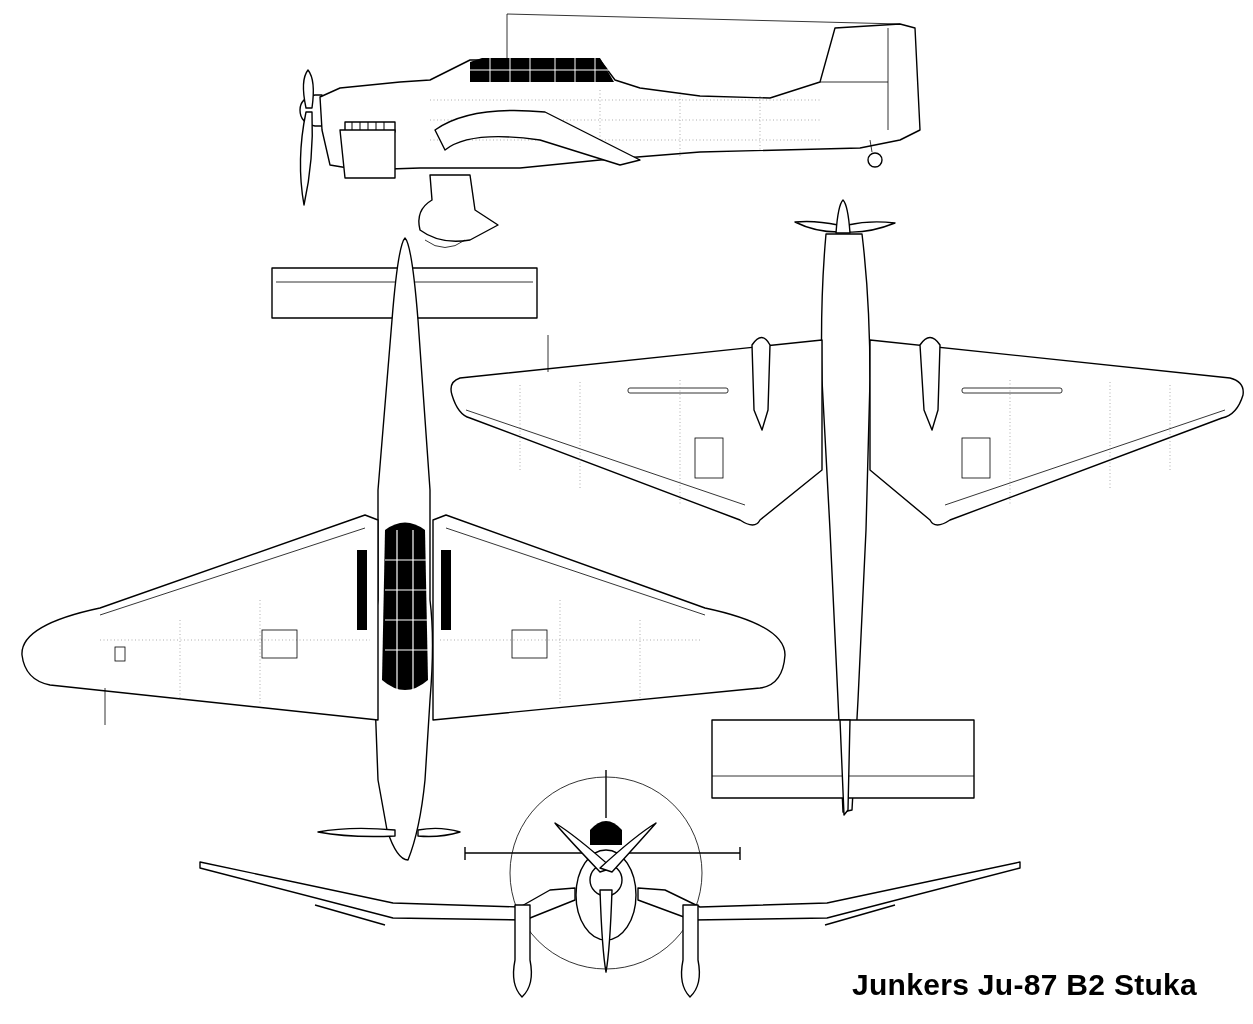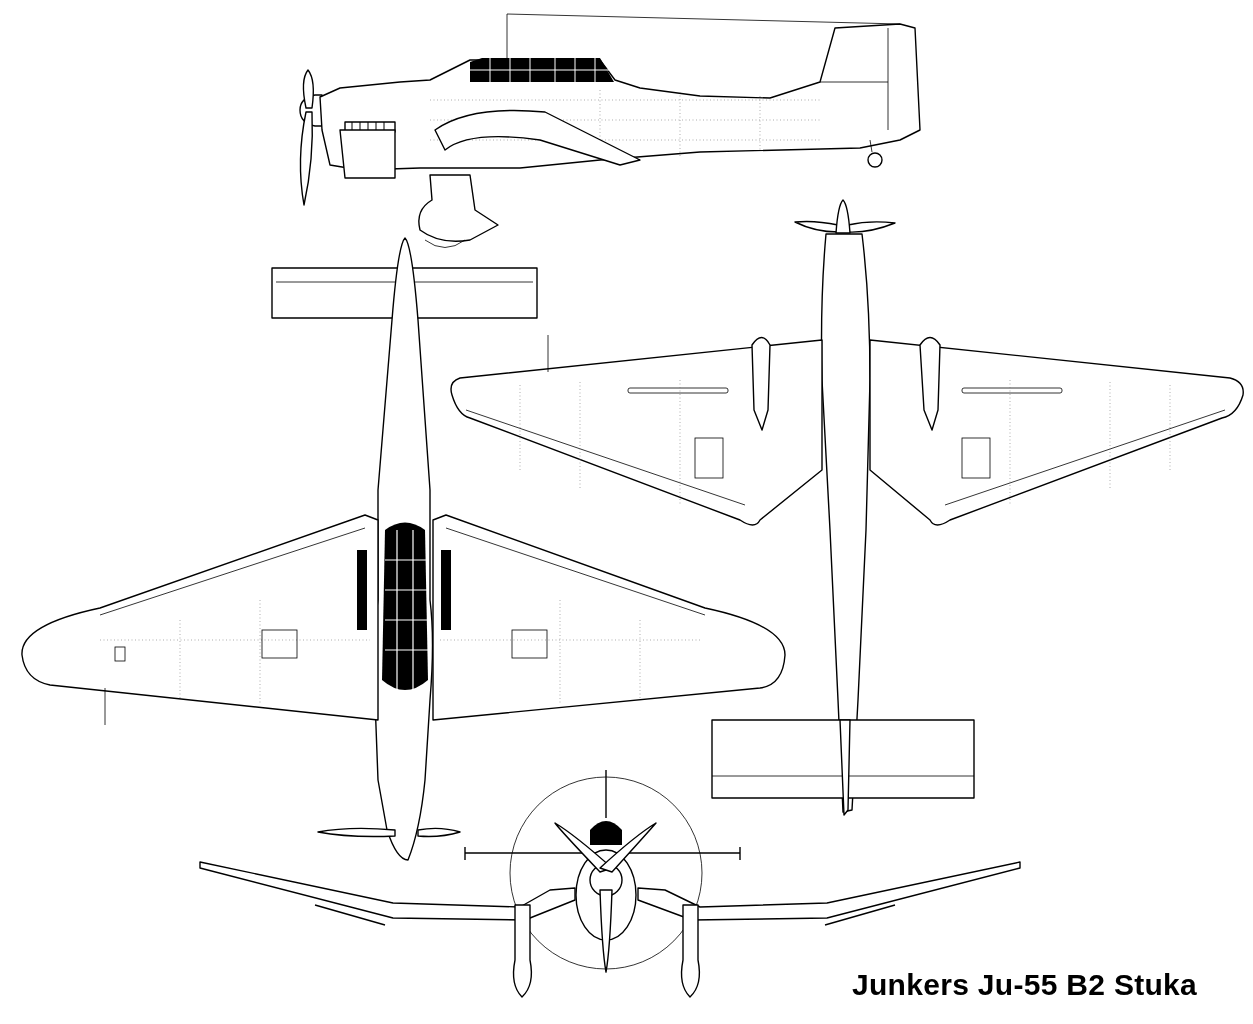--- a/index.html
+++ b/index.html
@@ -140,13 +140,13 @@
     <path class="fillw" d="M600,890 Q602,950 606,972 Q610,950 612,890 Z"></path>
 
     <path class="fillw" d="M515,905 L530,905 L530,960 Q535,985 522,997 Q510,985 515,960 Z"></path>
     <path class="fillw" d="M683,905 L698,905 L698,960 Q703,985 690,997 Q678,985 683,960 Z"></path>
 
     <line class="ln" x1="315" y1="905" x2="385" y2="925"></line>
     <line class="ln" x1="895" y1="905" x2="825" y2="925"></line>
   </g>
 </svg>
 
-<div class="caption">Junkers Ju-55 B2 Stuka</div>
+<div class="caption">Junkers Ju-87 B2 Stuka</div>
 
 </body></html>

